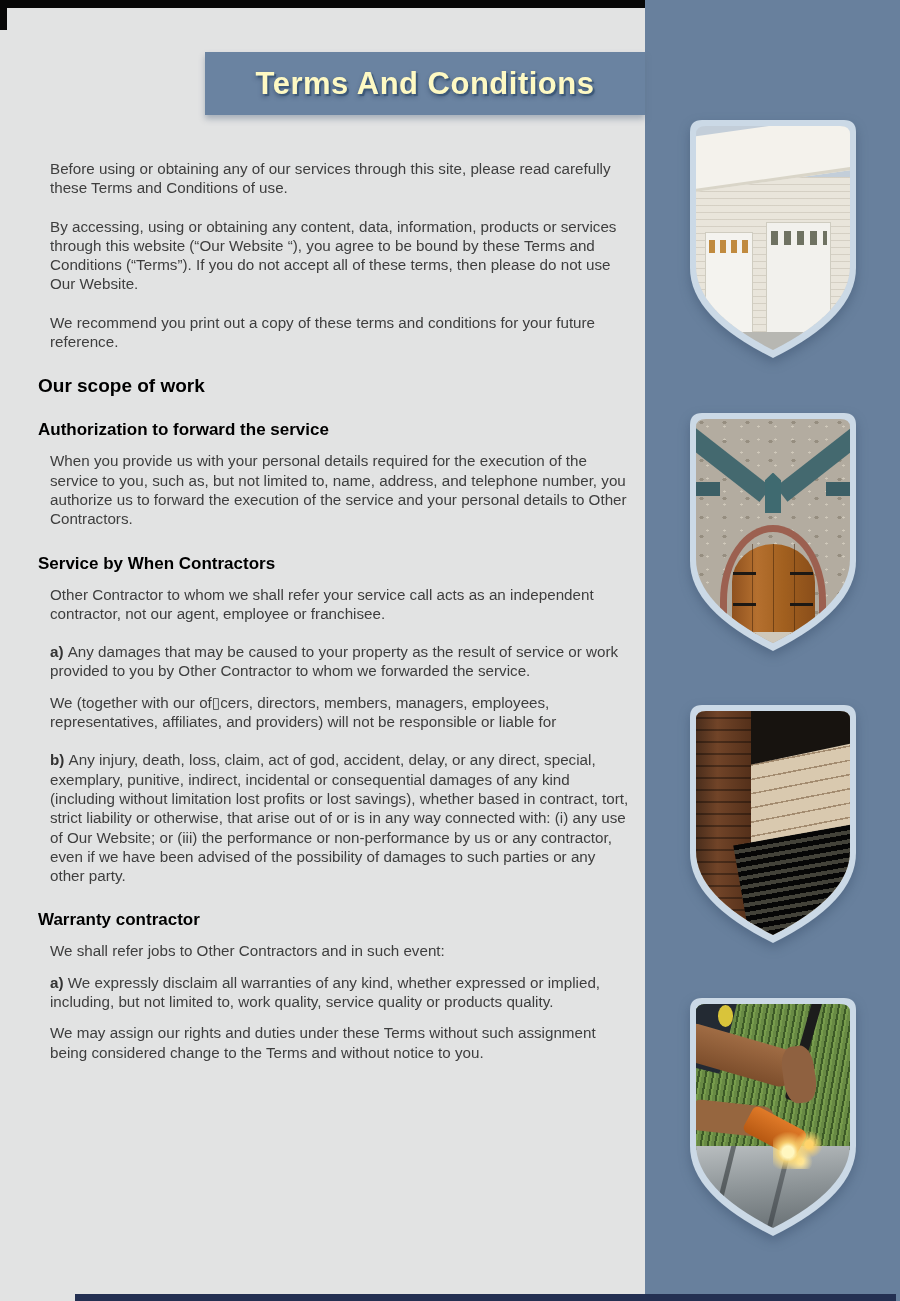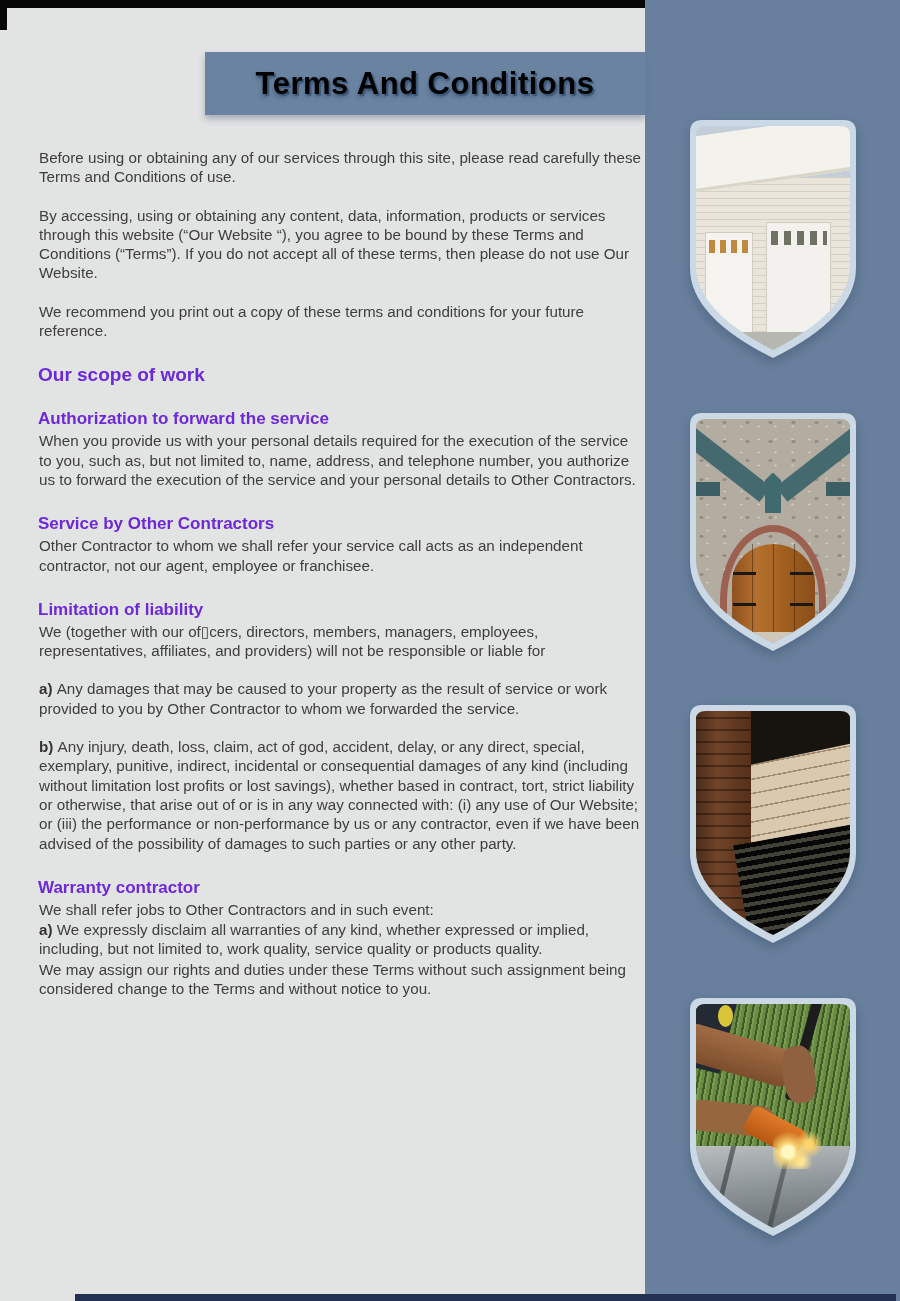--- a/index.html
+++ b/index.html
@@ -11,29 +11,29 @@
 
   
   .top-bar{position:absolute;left:0;top:0;width:645px;height:8px;background:#070707;}
   .left-sliver{position:absolute;left:0;top:0;width:7px;height:30px;background:#070707;}
   .bottom-bar{position:absolute;left:75px;right:4px;bottom:0;height:7px;background:#243052;}
 
   
   .banner{position:absolute;left:205px;top:52px;width:440px;height:63px;background:#6a83a1;
           display:flex;align-items:center;justify-content:center;
           box-shadow:0 4px 6px rgba(95,112,136,0.45);}
-  .banner h1{margin:0;color:#000000;font-size:31px;font-weight:bold;letter-spacing:0.5px;
+  .banner h1{margin:0;color:#fef9c3;font-size:31px;font-weight:bold;letter-spacing:0.5px;
              text-shadow:2px 2px 1px #3c5878, 0 3px 4px rgba(40,60,90,0.5);}
 
   
   .content{position:absolute;left:38px;top:147px;width:604px;}
-  .content p.blk{margin:1px;font-size:15.2px;line-height:19.3px;color:#3e3e3e;}
+  .content p.blk{margin:12px;font-size:15.2px;line-height:19.3px;color:#3e3e3e;}
   .content p.blk.gap{margin-top:19px;}
   .content p.blk strong{font-weight:bold;color:#333;}
-  h2.sec-head{margin:25px 0 3px 0;font-size:17px;line-height:19px;color:#6d28d9;font-weight:bold;}
+  h2.sec-head{margin:25px 0 3px 0;font-size:17px;line-height:19px;color:#000000;font-weight:bold;}
   h2.sec-head.large{font-size:19px;margin-bottom:4px;}
 
   
   .shield{position:absolute;left:690px;width:166px;height:238px;
           filter:drop-shadow(0 5px 6px rgba(40,60,90,0.35));}
   .shield .outer{position:absolute;inset:0;background:#cbd9e6;
     clip-path:path("M 12 0 L 154 0 Q 166 0 166 12 L 166 148 Q 166 197 83 238 Q 0 197 0 148 L 0 12 Q 0 0 12 0 Z");}
   .shield .inner{position:absolute;inset:0;overflow:hidden;
     clip-path:path("M 16 6 L 150 6 Q 160 6 160 14 L 160 146 Q 160 191 83 230 Q 6 191 6 146 L 6 14 Q 6 6 16 6 Z");}
   .shield .inner > div{position:absolute;}
@@ -117,25 +117,24 @@
     <h1>Terms And Conditions</h1>
   </div>
 
   <div class="content">
       <p class="blk">Before using or obtaining any of our services through this site, please read carefully these Terms and Conditions of use.</p>
       <p class="blk gap">By accessing, using or obtaining any content, data, information, products or services through this website (“Our Website “), you agree to be bound by these Terms and Conditions (“Terms”). If you do not accept all of these terms, then please do not use Our Website.</p>
       <p class="blk gap">We recommend you print out a copy of these terms and conditions for your future reference.</p>
       <h2 class="sec-head large">Our scope of work</h2>
       <h2 class="sec-head">Authorization to forward the service</h2>
       <p class="blk">When you provide us with your personal details required for the execution of the service to you, such as, but not limited to, name, address, and telephone number, you authorize us to forward the execution of the service and your personal details to Other Contractors.</p>
-      <h2 class="sec-head">Service by Other Contractors</h2>
+      <h2 class="sec-head">Service by When Contractors</h2>
       <p class="blk">Other Contractor to whom we shall refer your service call acts as an independent contractor, not our agent, employee or franchisee.</p>
-      <h2 class="sec-head">Limitation of liability</h2>
+      <p class="blk gap"><strong>a) </strong>Any damages that may be caused to your property as the result of service or work provided to you by Other Contractor to whom we forwarded the service.</p>
       <p class="blk">We (together with our of▯cers, directors, members, managers, employees, representatives, affiliates, and providers) will not be responsible or liable for</p>
-      <p class="blk gap"><strong>a) </strong>Any damages that may be caused to your property as the result of service or work provided to you by Other Contractor to whom we forwarded the service.</p>
       <p class="blk gap"><strong>b) </strong>Any injury, death, loss, claim, act of god, accident, delay, or any direct, special, exemplary, punitive, indirect, incidental or consequential damages of any kind (including without limitation lost profits or lost savings), whether based in contract, tort, strict liability or otherwise, that arise out of or is in any way connected with: (i) any use of Our Website; or (iii) the performance or non-performance by us or any contractor, even if we have been advised of the possibility of damages to such parties or any other party.</p>
       <h2 class="sec-head">Warranty contractor</h2>
       <p class="blk">We shall refer jobs to Other Contractors and in such event:</p>
       <p class="blk"><strong>a) </strong>We expressly disclaim all warranties of any kind, whether expressed or implied, including, but not limited to, work quality, service quality or products quality.</p>
       <p class="blk">We may assign our rights and duties under these Terms without such assignment being considered change to the Terms and without notice to you.</p>
     </div>
 
   <div class="shield" style="top:120px" aria-label="white double garage doors with arched windows">
     <div class="outer"></div>
     <div class="inner sc-garage">

